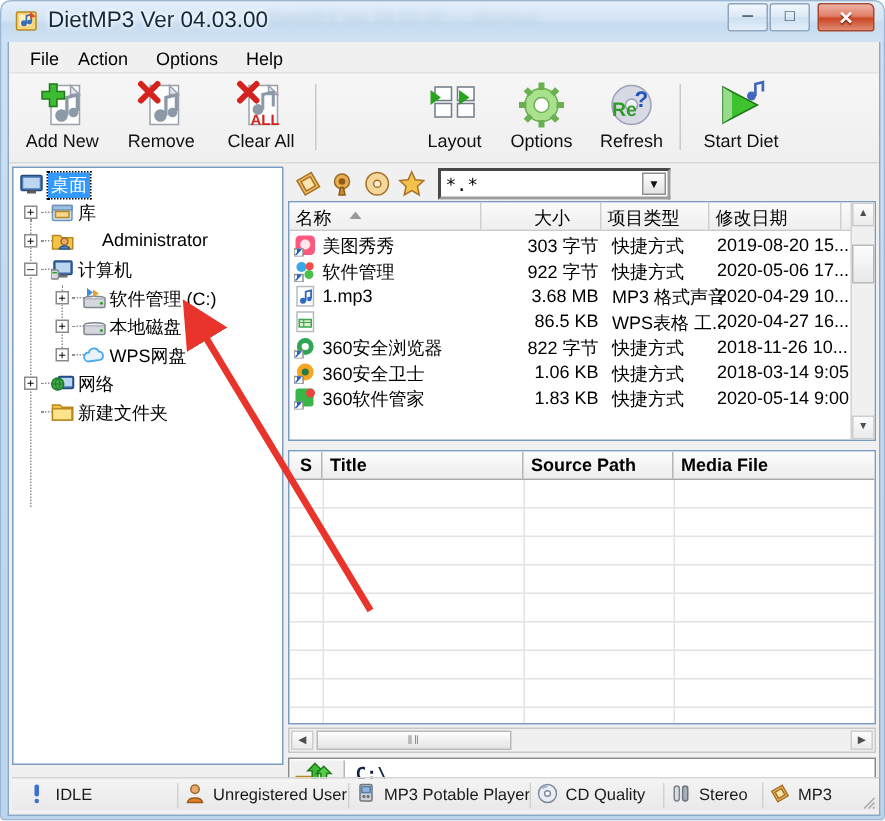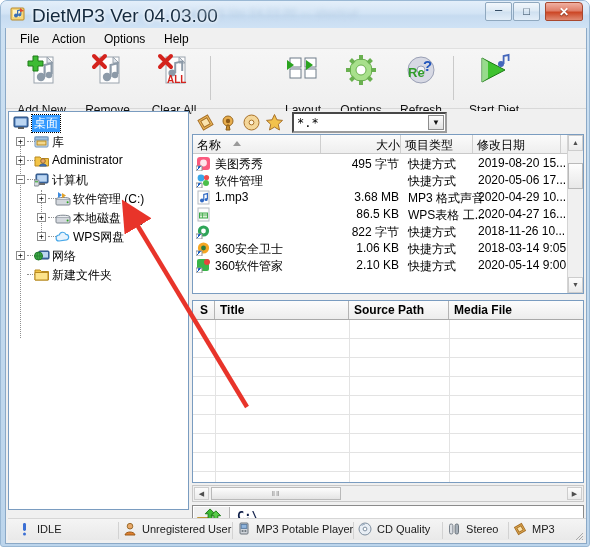--- a/index.html
+++ b/index.html
@@ -24,21 +24,21 @@
   
   #titlebar {
     position: absolute; left: 0; top: 0; width: 590px; height: 27px;
     background: linear-gradient(180deg,#e4effa 0%,#d3e4f5 45%,#c6dbf0 55%,#cfe2f5 100%);
   }
   #title-icon {
     position: absolute; left: 9px; top: 5px; width: 16px; height: 16px;
   }
   #title-text {
     position: absolute; left: 31px; top: 4px;
-    font-size: 19px; color: #14293d;
+    font-size: 15px; color: #14293d;
     text-shadow: 0 0 3px #fff, 0 0 5px #fff;
     white-space: nowrap;
   }
   #title-ghost {
     position: absolute; left: 178px; top: 6px;
     font-size: 11px; color: #b7cde3;
     filter: blur(2.2px);
     white-space: nowrap;
     letter-spacing: .5px;
     user-select: none;
@@ -82,21 +82,21 @@
   #toolbar {
     position: absolute; left: 0; top: 21px; width: 580px; height: 60px;
     background: linear-gradient(180deg,#f6f6f6 0%,#efefef 100%);
     border-bottom: 1px solid #d8d8d8;
   }
   .tbtn {
     position: absolute; top: 3px; height: 54px; text-align: center;
     font-size: 12px; color: #111;
   }
   .tbtn .ic { display:block; height: 34px; margin: 1px auto 0; }
-  .tbtn .lb { display:block; margin-top: 16px; white-space: nowrap; }
+  .tbtn .lb { display:block; margin-top: 0px; white-space: nowrap; }
   .tsep {
     position: absolute; top: 7px; width: 1px; height: 44px;
     background: #cacaca;
   }
   #lcd {
     position: absolute; left: 538px; top: 64px; width: 40px; height: 30px;
     background: #111111; border: 1px solid #3a3a3a;
   }
   #lcd .seg {
     position: absolute; top: 4px; font-family: "DejaVu Sans Mono", monospace;
@@ -157,21 +157,21 @@
     background: #ffffff; border: 1px solid #7a9cc0;
     overflow: hidden;
   }
   .hdr-row { position: absolute; left: 0; top: 0; height: 19px; width: 100%;
     background: linear-gradient(180deg,#fbfbfb,#eeeeee); border-bottom: 1px solid #c9c9c9; }
   .hdr-cell {
     position: absolute; top: 0; height: 18px; font-size: 12px; color: #000;
     border-right: 1px solid #cfcfcf; padding-top: 2px;
     overflow: hidden; white-space: nowrap;
   }
-  .hdr-cell.right { text-align: right; padding-right: 0; }
+  .hdr-cell.right { text-align: right; padding-right: 20px; }
   .hdr-cell.left  { padding-left: 4px; font-family: Liberation Mono, monospace; }
   .sortarrow { position: absolute; left: 40px; top: 6px; width: 0; height: 0;
     border-left: 4px solid transparent; border-right: 4px solid transparent;
     border-bottom: 5px solid #9a9a9a; }
 
   .frow { position: absolute; left: 0; height: 17px; width: 100%; font-size: 12px; color: #000; }
   .fname { position: absolute; left: 22px; top: 1px; white-space: nowrap; }
   .fsize { position: absolute; left: 130px; width: 76px; top: 1px; text-align: right; white-space: nowrap; }
   .ftype { position: absolute; left: 215px; top: 1px; white-space: nowrap; }
   .fdate { position: absolute; left: 285px; top: 1px; white-space: nowrap; }
@@ -414,21 +414,21 @@
       <div class="tnode" style="left:4px; top:40px;">
         <span class="plus" style="left:3px">+</span>
         <span class="dlineh" style="left:14px; top:8px; width:8px"></span>
         <span class="ic16" style="left:21px">
           <svg width="16" height="16" viewBox="0 0 16 16">
             <path d="M1 4 h5 l1.5 1.5 h7 V13 H1 z" fill="#f3c447" stroke="#b8891f"></path>
             <circle cx="9" cy="8" r="2.3" fill="#e8a96a" stroke="#9a6a2a"></circle>
             <path d="M5.6 13 c0.5 -2.6 6.3 -2.6 6.8 0 z" fill="#5a86c4" stroke="#2e5a96"></path>
           </svg>
         </span>
-        <span class="tlabel" style="left:39px">Administrator</span>
+        <span class="tlabel" style="left:55px">Administrator</span>
       </div>
 
       <div class="tnode" style="left:4px; top:59px;">
         <span class="plus" style="left:3px">–</span>
         <span class="dlineh" style="left:14px; top:8px; width:8px"></span>
         <span class="ic16" style="left:21px">
           <svg width="16" height="16" viewBox="0 0 16 16">
             <rect x="2" y="2" width="12" height="9" rx="1" fill="#4a79b5" stroke="#23497a"></rect>
             <rect x="3.2" y="3.2" width="9.6" height="6.4" fill="#bcd6f2"></rect>
             <rect x="5" y="11" width="6" height="2" fill="#6c6c6c"></rect>
@@ -553,36 +553,37 @@
       <div class="frow" style="top:20px">
         <span class="ficon">
           <svg width="15" height="15" viewBox="0 0 15 15">
             <rect x="1" y="1" width="13" height="13" rx="3" fill="#fb5a7e"></rect>
             <circle cx="7.5" cy="7" r="3.4" fill="#fff" opacity=".85"></circle>
             <path d="M0 10 h6 v5 H0 z" fill="#ffffff" stroke="#8e8e8e"></path>
             <path d="M1 14 l3.5 -3.5 M4.5 10.5 h-2 v2" stroke="#1d60c2" stroke-width="1" fill="none"></path>
           </svg>
         </span>
         <span class="fname">美图秀秀</span>
-        <span class="fsize">495 字节</span>
+        <span class="fsize">303 字节</span>
         <span class="ftype">快捷方式</span>
         <span class="fdate">2019-08-20 15...</span>
       </div>
 
       <div class="frow" style="top:37px">
         <span class="ficon">
           <svg width="15" height="15" viewBox="0 0 15 15">
             <circle cx="5" cy="5" r="3.4" fill="#3aa7e8"></circle>
             <circle cx="10.5" cy="4.5" r="2.6" fill="#f04e4e"></circle>
             <circle cx="10" cy="10" r="3" fill="#4bbf4b"></circle>
             <path d="M0 10 h6 v5 H0 z" fill="#ffffff" stroke="#8e8e8e"></path>
             <path d="M1 14 l3.5 -3.5 M4.5 10.5 h-2 v2" stroke="#1d60c2" stroke-width="1" fill="none"></path>
           </svg>
         </span>
         <span class="fname">软件管理</span>
+        <span class="fsize">922 字节</span>
         <span class="ftype">快捷方式</span>
         <span class="fdate">2020-05-06 17...</span>
       </div>
 
       <div class="frow" style="top:54px">
         <span class="ficon">
           <svg width="15" height="15" viewBox="0 0 15 15">
             <rect x="2" y="1" width="11" height="13" fill="#fdfdfd" stroke="#b6bbc1"></rect>
             <circle cx="6" cy="10.5" r="2" fill="#2f68c4"></circle>
             <path d="M7.8 10.5 V4.5 l3.6 -0.9 V9" stroke="#2f68c4" stroke-width="1.2" fill="none"></path>
@@ -611,20 +612,21 @@
 
       <div class="frow" style="top:88px">
         <span class="ficon">
           <svg width="15" height="15" viewBox="0 0 15 15">
             <circle cx="7.5" cy="7" r="5.6" fill="#2fa558"></circle>
             <circle cx="7.5" cy="7" r="2.4" fill="#ffffff"></circle>
             <path d="M0 10 h6 v5 H0 z" fill="#ffffff" stroke="#8e8e8e"></path>
             <path d="M1 14 l3.5 -3.5 M4.5 10.5 h-2 v2" stroke="#1d60c2" stroke-width="1" fill="none"></path>
           </svg>
         </span>
+        <span class="fname">360安全浏览器</span>
         <span class="fsize">822 字节</span>
         <span class="ftype">快捷方式</span>
         <span class="fdate">2018-11-26 10...</span>
       </div>
 
       <div class="frow" style="top:105px">
         <span class="ficon">
           <svg width="15" height="15" viewBox="0 0 15 15">
             <circle cx="7.5" cy="7" r="5.6" fill="#f5a623"></circle>
             <circle cx="7.5" cy="7" r="2.4" fill="#2b7a3f"></circle>
@@ -641,21 +643,21 @@
       <div class="frow" style="top:122px">
         <span class="ficon">
           <svg width="15" height="15" viewBox="0 0 15 15">
             <rect x="1" y="1" width="12" height="12" rx="2" fill="#3ab54a"></rect>
             <circle cx="11" cy="4" r="3" fill="#e8453c"></circle>
             <path d="M0 10 h6 v5 H0 z" fill="#ffffff" stroke="#8e8e8e"></path>
             <path d="M1 14 l3.5 -3.5 M4.5 10.5 h-2 v2" stroke="#1d60c2" stroke-width="1" fill="none"></path>
           </svg>
         </span>
         <span class="fname">360软件管家</span>
-        <span class="fsize">2.10 KB</span>
+        <span class="fsize">1.83 KB</span>
         <span class="ftype">快捷方式</span>
         <span class="fdate">2020-05-14 9:00</span>
       </div>
 
       <div class="vsb">
         <div class="arw" style="top:0">▲</div>
         <div class="thumb" style="top:28px; height:26px;"></div>
         <div class="arw" style="bottom:0">▼</div>
       </div>
     </div>

